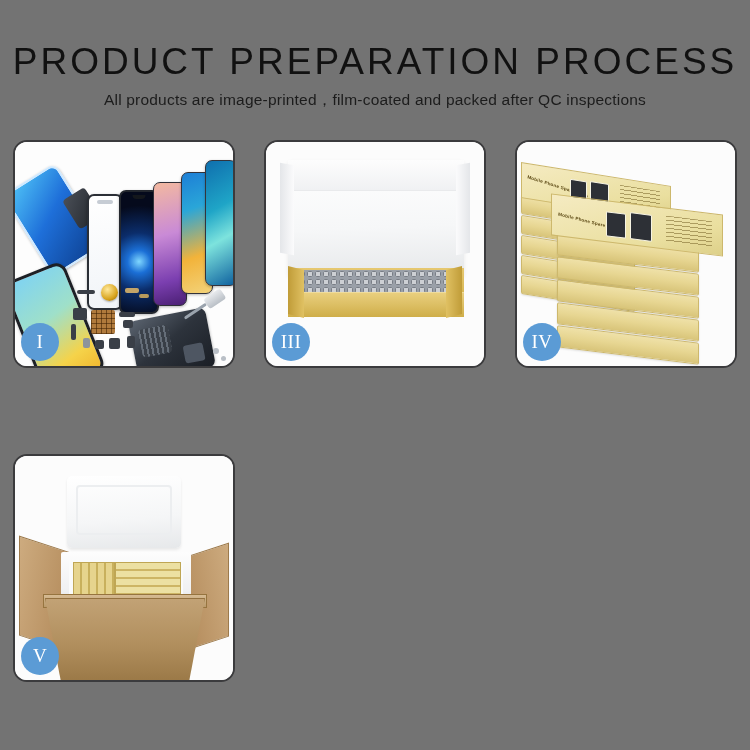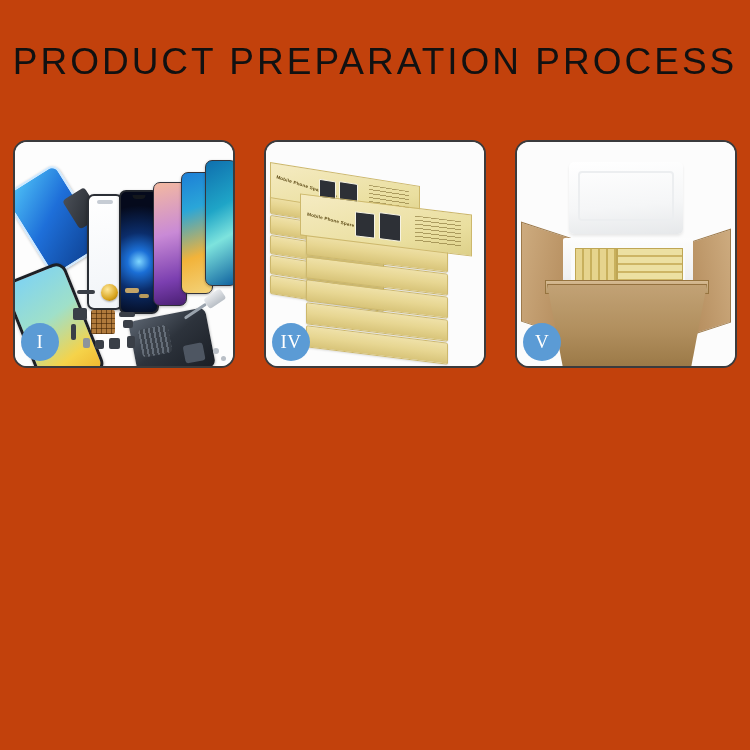--- a/index.html
+++ b/index.html
@@ -4,21 +4,21 @@
 <style>
   html, body {
     margin: 0;
     padding: 0;
     background: #ffffff;
   }
   #page {
     position: relative;
     width: 750px;
     height: 750px;
-    background: #c2410c;
+    background: #737373;
     font-family: "Liberation Sans", sans-serif;
     overflow: hidden;
   }
 
   
   .header {
     position: absolute;
     left: 0; top: 0;
     width: 750px;
     text-align: center;
@@ -388,20 +388,21 @@
     position:absolute; background:#a4865a; opacity:.9; border-radius:1px;
   }
 </style>
 </head>
 <body>
 
 <div id="page">
 
   <div class="header">
     <h1 class="title">PRODUCT PREPARATION PROCESS</h1>
+    <p class="subtitle">All products are image-printed，film-coated and packed after QC inspections</p>
   </div>
 
   <div class="grid">
 
     <div class="panel">
       <div class="stage p1-bg">
         <div class="scr p1-film"></div>
         <div class="scr p1-glass"></div>
         <div class="scr p1-ph2"></div>
         <div class="scr p1-ph3"></div>
@@ -429,20 +430,33 @@
 
         <div class="p1-driver">
           <i></i>
             <b></b>
         </div>
       </div>
       <div class="badge">I</div>
     </div>
 
 
+    <div class="panel">
+      <div class="stage">
+        <div class="p3-lid"></div>
+        <div class="p3-lidL"></div>
+        <div class="p3-lidR"></div>
+        <div class="p3-tray"></div>
+        <div class="p3-bub"></div>
+        <div class="p3-trayFace"></div>
+        <div class="p3-trayEdgeL"></div>
+        <div class="p3-trayEdgeR"></div>
+      </div>
+      <div class="badge">III</div>
+    </div>
 
     <div class="panel">
       <div class="stage p4">
 
         <div class="bx" style="left:4px;top:62px;width:112px;height:17px;transform:skewY(9deg);"></div>
         <div class="bx" style="left:4px;top:82px;width:112px;height:17px;transform:skewY(9deg);"></div>
         <div class="bx" style="left:4px;top:102px;width:112px;height:17px;transform:skewY(9deg);"></div>
         <div class="bx" style="left:4px;top:122px;width:112px;height:17px;transform:skewY(9deg);"></div>
         <div class="bx" style="left:4px;top:142px;width:112px;height:17px;transform:skewY(9deg);"></div>
 

